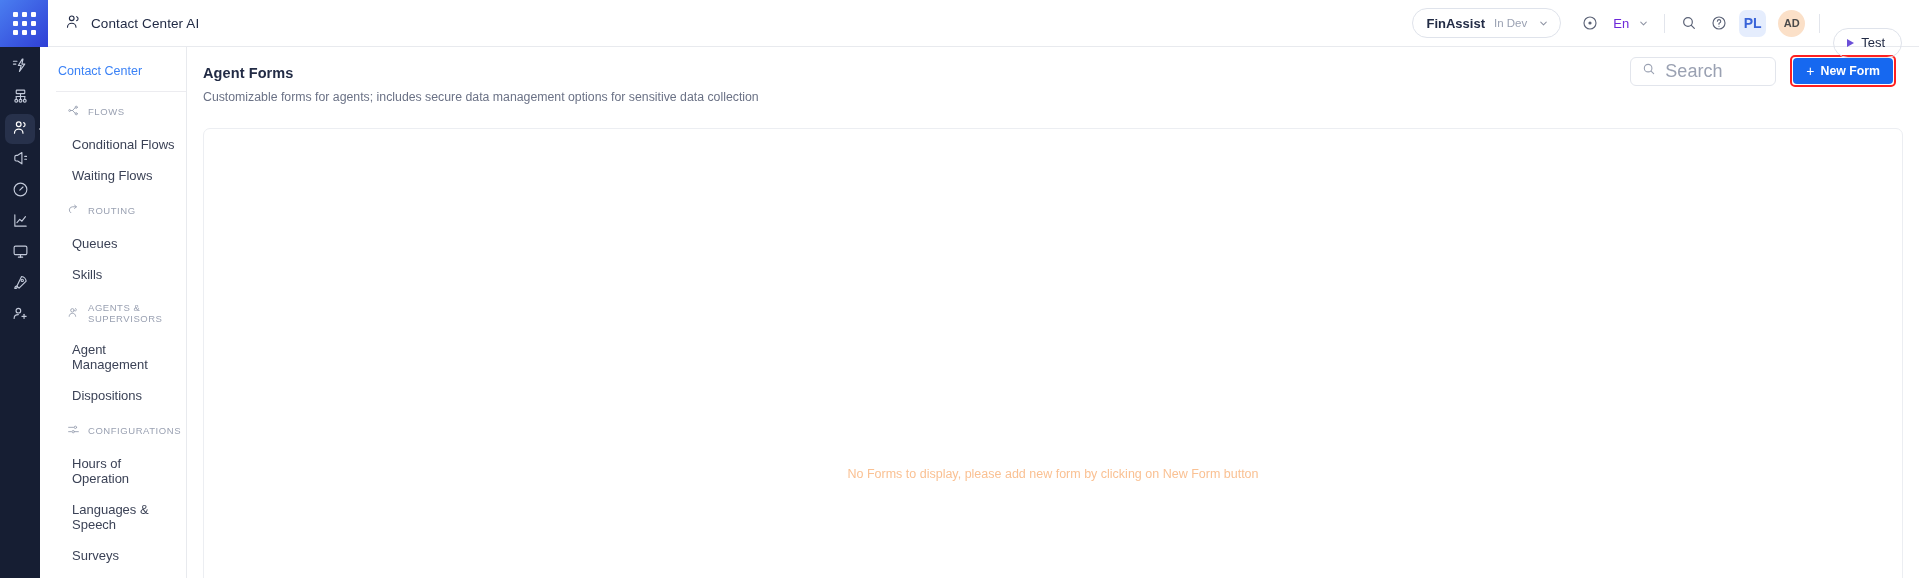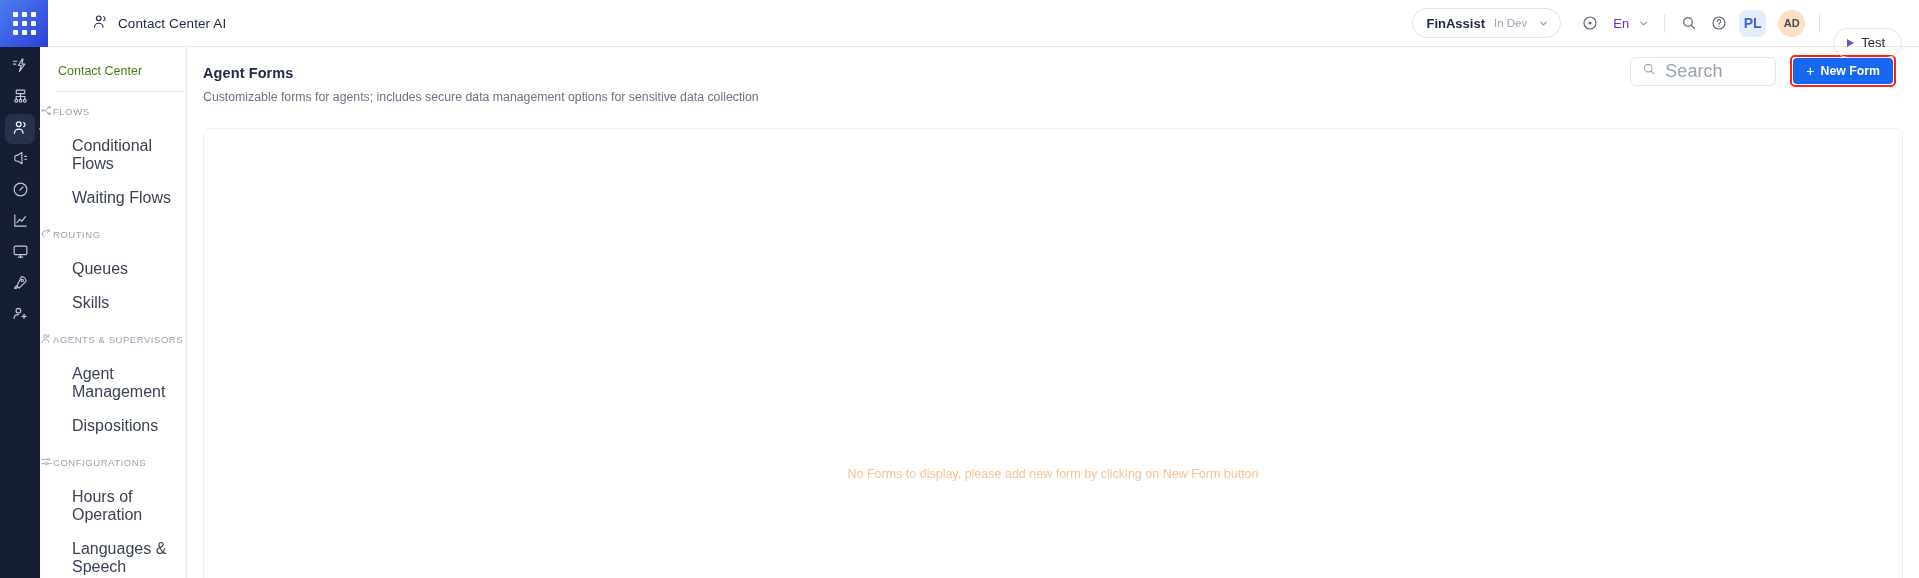--- a/index.html
+++ b/index.html
@@ -14,21 +14,20 @@
   
   .app { position: relative; width: 1919px; height: 578px; }
 
   
   .topbar {
     position: absolute; left: 0; top: 0; width: 1919px; height: 47px;
     background: #ffffff;
     border-bottom: 1px solid #e8eaee;
     display: flex; align-items: center;
     z-index: 5;
-    gap: 27px;
   }
   .logo-tile {
     width: 48px; height: 47px; flex: 0 0 48px;
     background: linear-gradient(135deg, #4a7ef0 0%, #2f3fd6 100%);
     display: flex; align-items: center; justify-content: center;
   }
   .logo-grid { display: grid; grid-template-columns: repeat(3, 5px); grid-gap: 4px; }
   .logo-grid i { display: block; width: 5px; height: 5px; background: #fff; border-radius: 1px; }
 
   .brand { display: flex; align-items: center; gap: 9px; margin-left: 17px; }
@@ -94,33 +93,33 @@
     border-right: 11px solid #ffffff;
   }
 
   
   .sidenav {
     position: absolute; left: 40px; top: 47px; width: 147px; height: 531px;
     background: #ffffff; border-right: 1px solid #e8eaee;
     z-index: 3; overflow: hidden;
   }
   .sidenav-title {
-    font-size: 12.5px; color: #4d7c0f; font-weight: 400;
+    font-size: 12.5px; color: #3b82f6; font-weight: 400;
     padding: 17px 0 13px 18px;
   }
   .sidenav-rule { height: 1px; background: #ececf0; margin: 0 0 0 16px; }
   .nav-section {
-    display: flex; align-items: center; 
-    padding: 12px 0 10px 0;
+    display: flex; align-items: center; gap: 8px;
+    padding: 12px 0 10px 27px;
     font-size: 9.5px; letter-spacing: .55px; color: #9aa1b2; font-weight: 400;
   }
   .nav-section svg { flex: 0 0 13px; }
   .nav-item {
     display: block; padding: 8px 8px 8px 30px;
-    font-size: 16px; color: #3b4256; border-radius: 4px;
+    font-size: 13px; color: #3b4256; border-radius: 4px;
     margin: 0 2px;
   }
 
   
   .main {
     position: absolute; left: 187px; top: 47px;
     width: 1732px; height: 531px;
     background: #ffffff;
   }
   .page-head { padding: 18px 0 0 16px; position: relative; height: 82px; }

